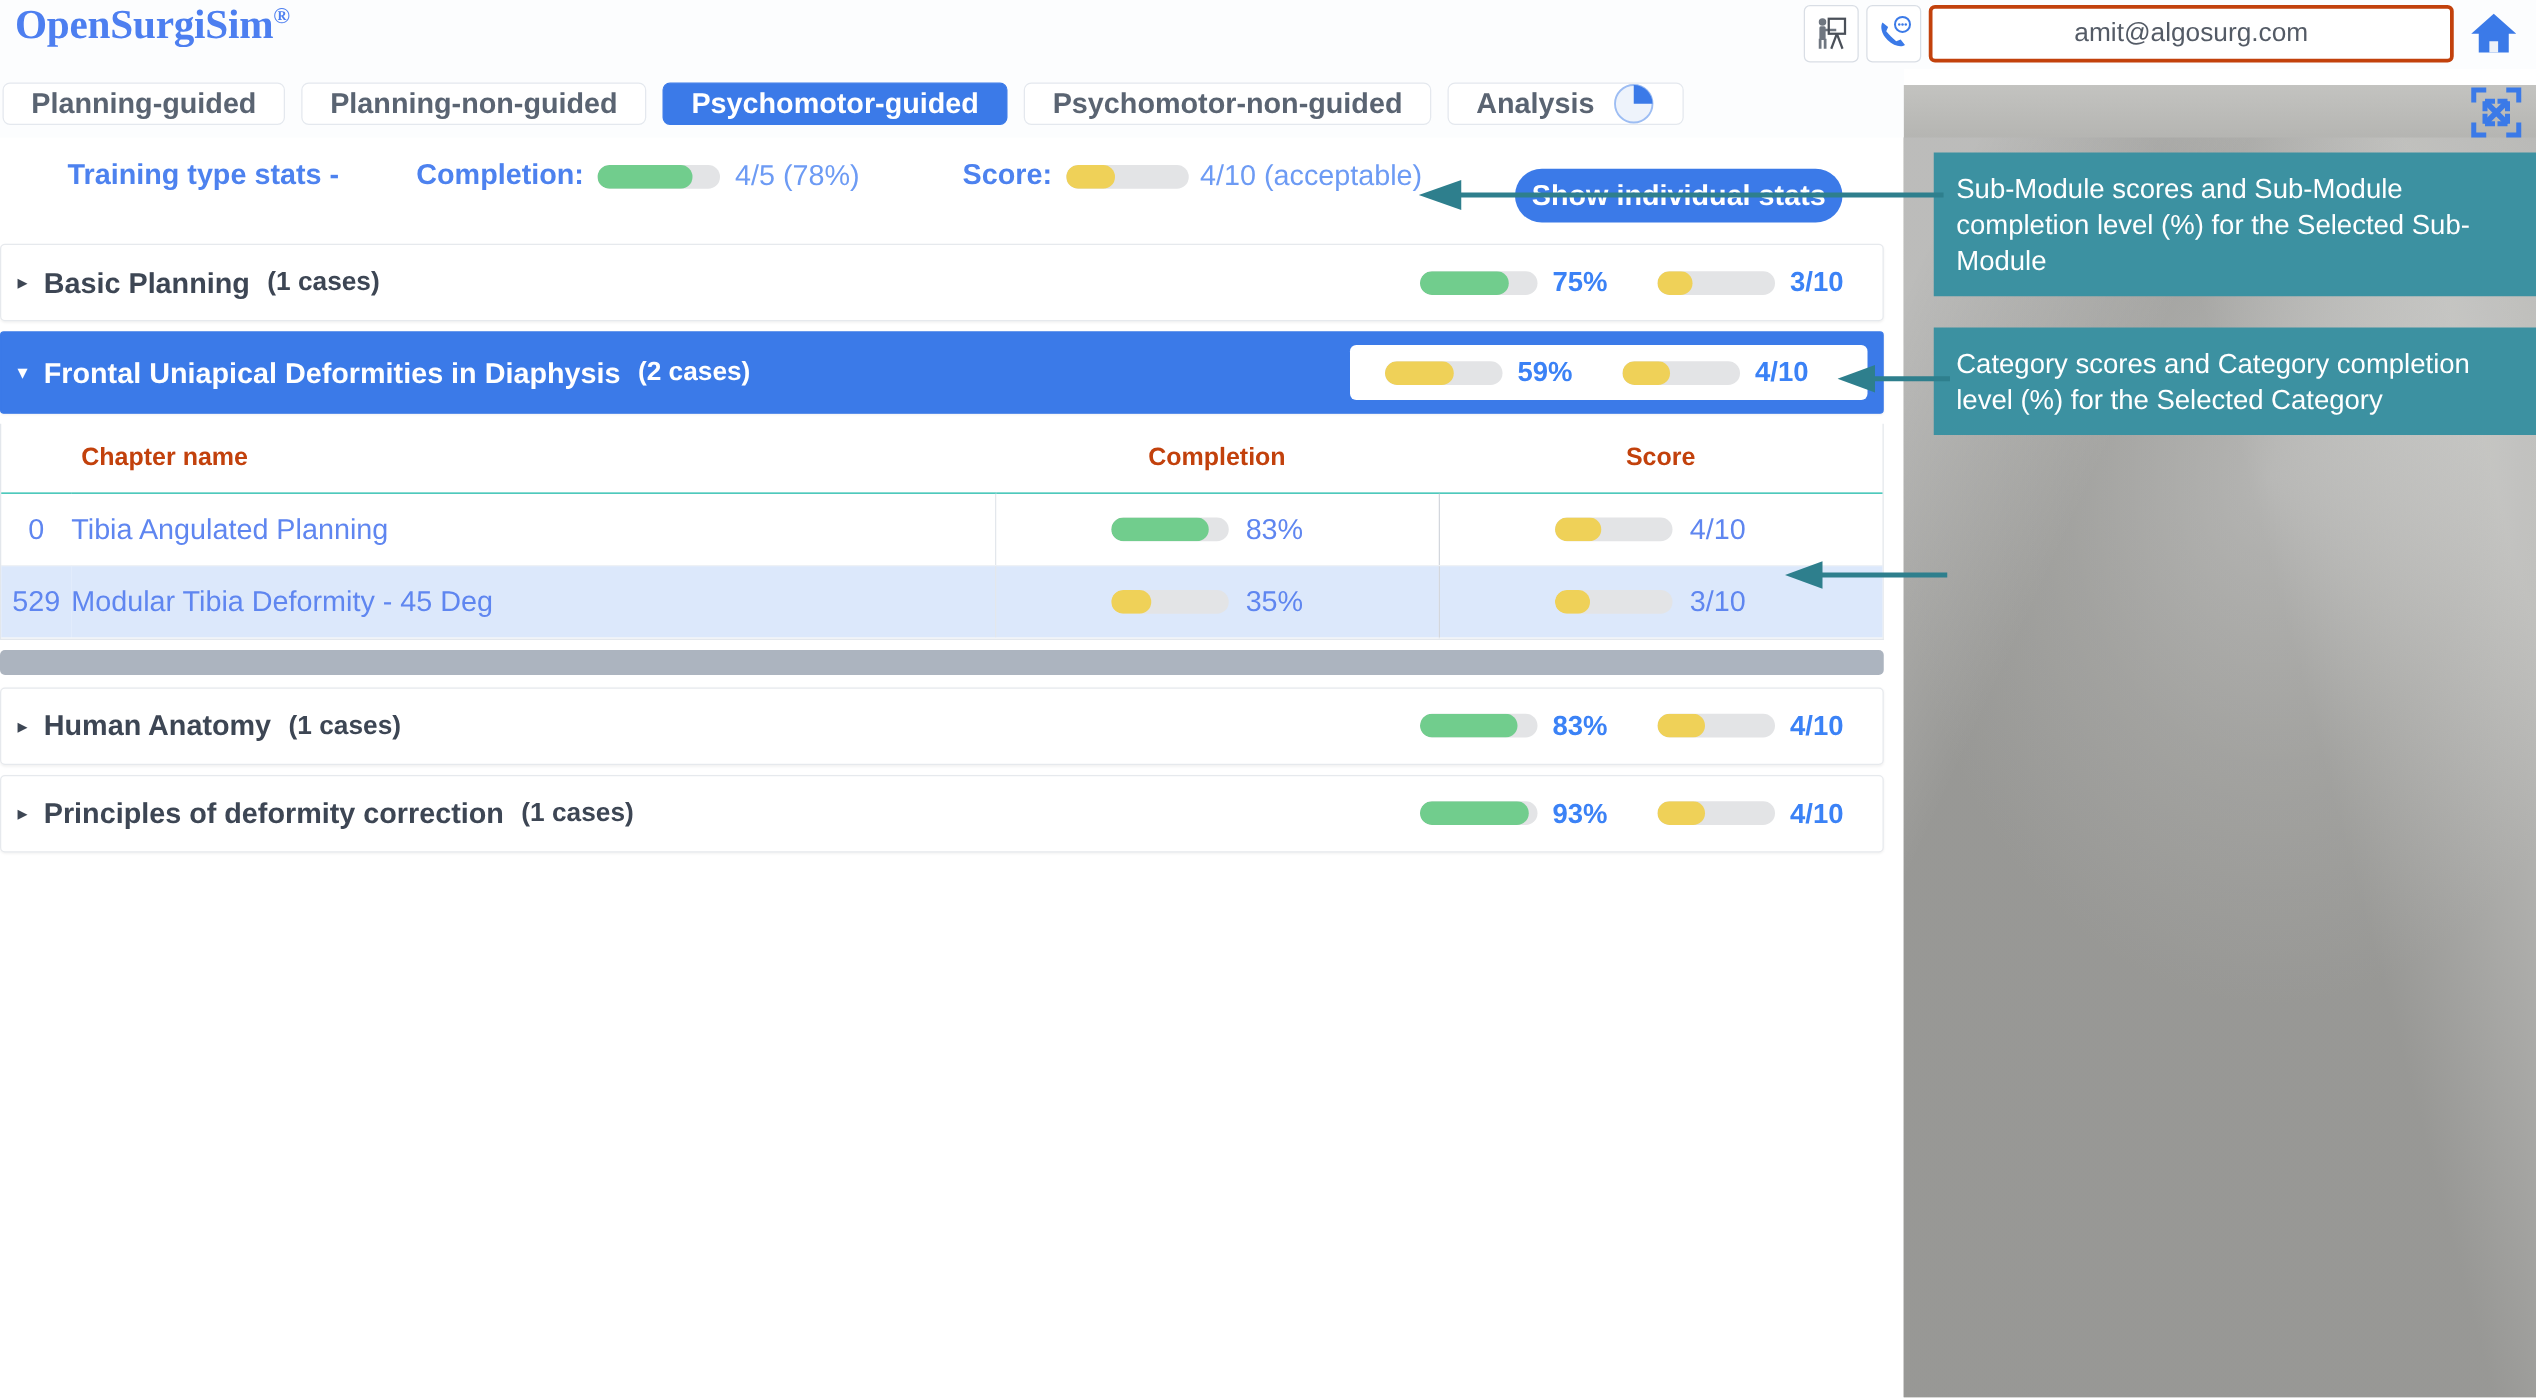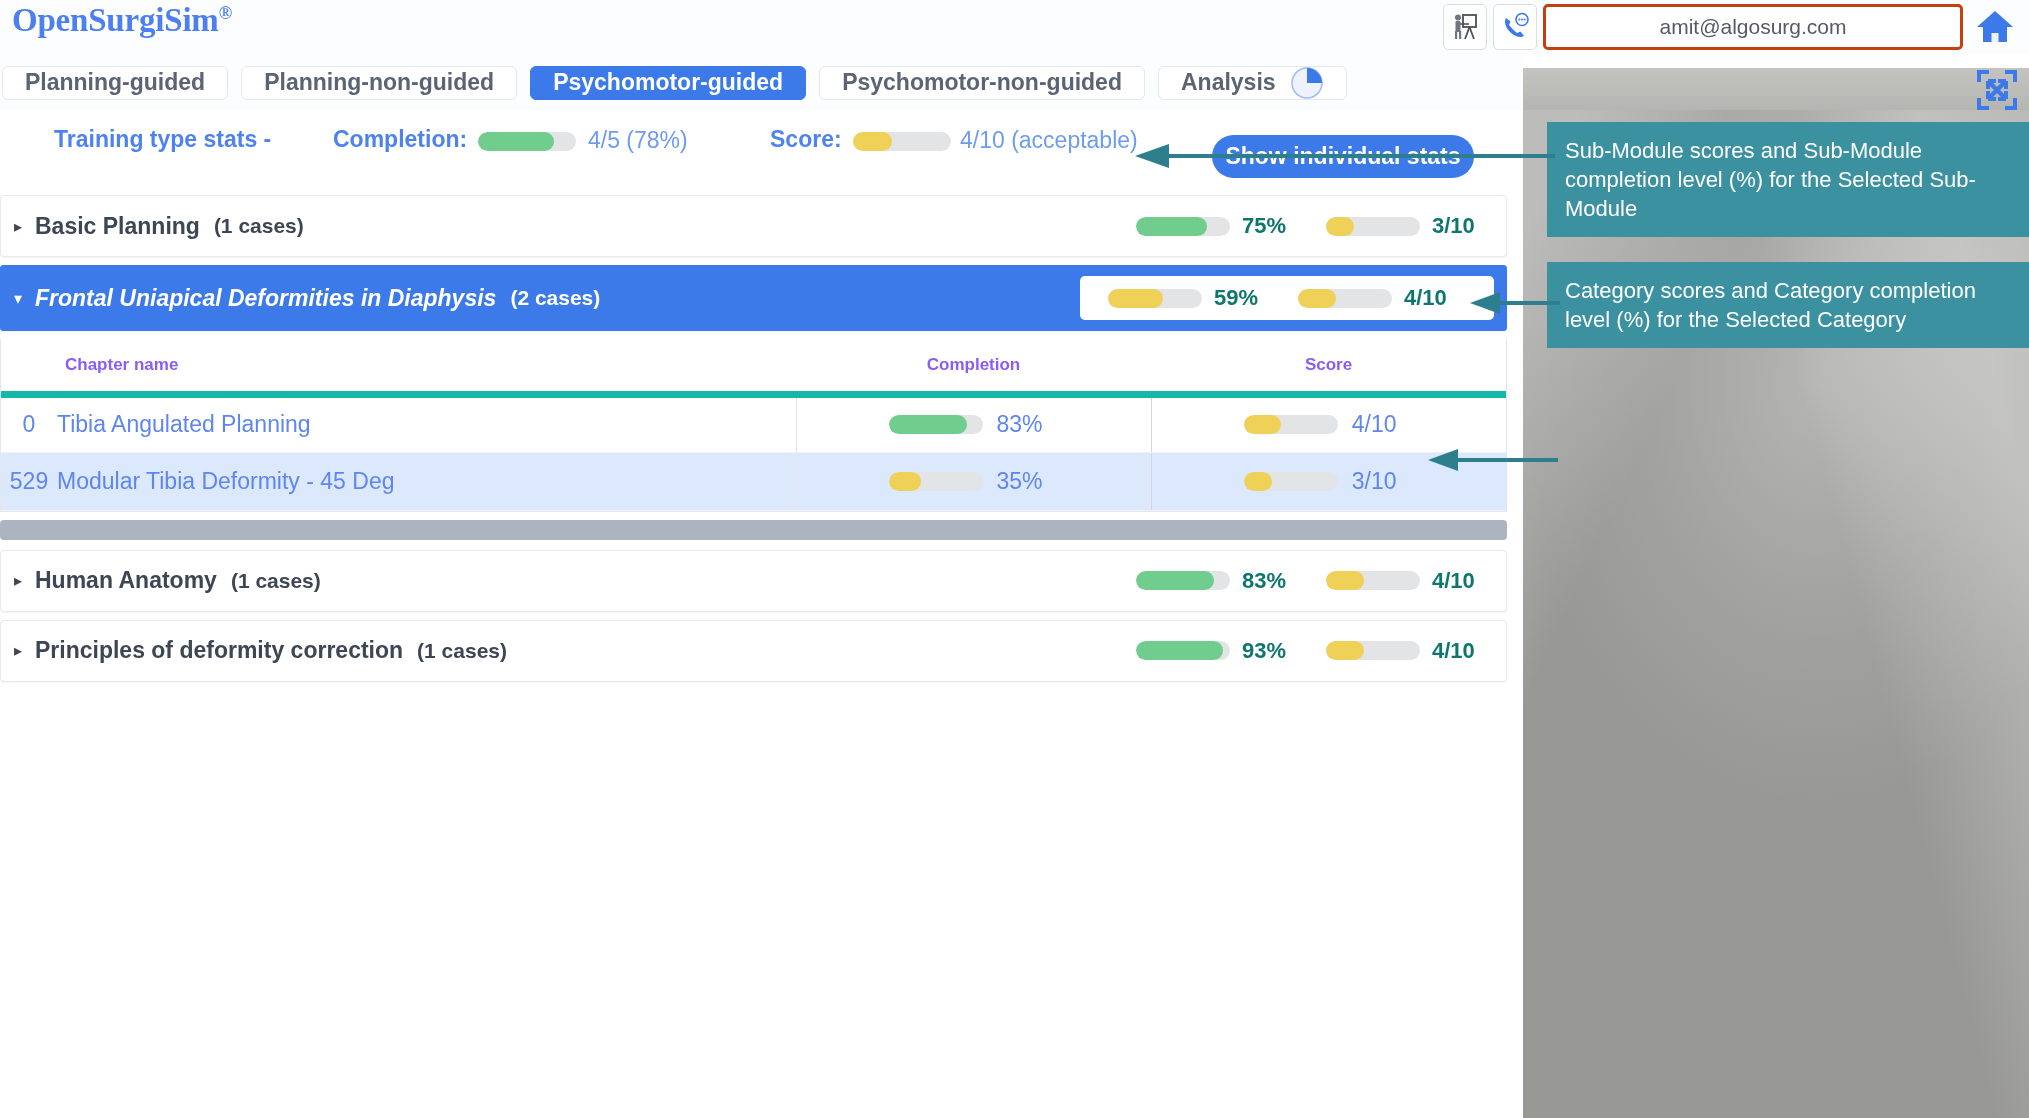--- a/index.html
+++ b/index.html
@@ -99,41 +99,41 @@
     position:relative; height: 62px; border:1px solid #e6e9ed; border-radius:4px;
     background:#fff; margin-bottom: 8px; display:flex; align-items:center;
     box-shadow: 0 1px 2px rgba(0,0,0,.05);
   }
   .acc-row.selected {
     background:#3b7ae8; border-color:#3b7ae8; height: 66px; border-radius:3px;
   }
   .caret { width: 34px; text-align:center; font-size: 16px; color:#3d4654; }
   .acc-row.selected .caret { color:#fff; }
   .acc-title { font-size: 23px; font-weight: bold; color:#3d4654; }
-  .acc-row.selected .acc-title { color:#fff;font-style:italic; }
+  .acc-row.selected .acc-title { color:#fff; }
   .acc-cases { font-size: 21px; font-weight: bold; color:#3d4654; margin-left: 14px; }
   .acc-row.selected .acc-cases { color:#fff; }
 
   .acc-metrics { position:absolute; right: 12px; display:flex; align-items:center; gap: 22px; }
   .metric { display:flex; align-items:center; gap: 12px; }
   .metric .bar { width: 94px; }
-  .metric .mval { font-size: 22px; font-weight: bold; color:#0f766e; min-width: 62px; }
+  .metric .mval { font-size: 22px; font-weight: bold; color:#3b82f6; min-width: 62px; }
   .metrics-pill {
     background:#fff; border-radius: 5px; padding: 9px 28px; display:flex; align-items:center; gap: 22px;
   }
 
   
   .inner-wrap {
     border:1px solid #e3e7ec; border-top:none; background:#fff; margin-bottom: 8px;
     width: 1507px;
   }
   table.inner { width: 100%; border-collapse: collapse; }
   table.inner th {
-    font-size: 17px; font-weight:bold; color:#8b5cf6; height: 55px;
-    border-bottom:7px solid #14b8a6; text-align:center;
+    font-size: 20px; font-weight:bold; color:#c2410c; height: 55px;
+    border-bottom:1px solid #14b8a6; text-align:center;
   }
   table.inner th.left { text-align:left; padding-left: 64px; }
   table.inner td {
     height: 58px; font-size: 23px; border-bottom:1px solid #eef1f5; color:#5f86f0;
   }
   tr.hl td { background:#dce8fb; }
   td.idx { width: 56px; text-align:center; color:#5a6472; font-size: 21px; }
   td.cname { color:#5f86f0; }
   td.mid { border-left:1px solid #e3e7ec; border-right:1px solid #d3d7dd; }
   .cellbar { display:flex; align-items:center; justify-content:center; gap: 14px; }

